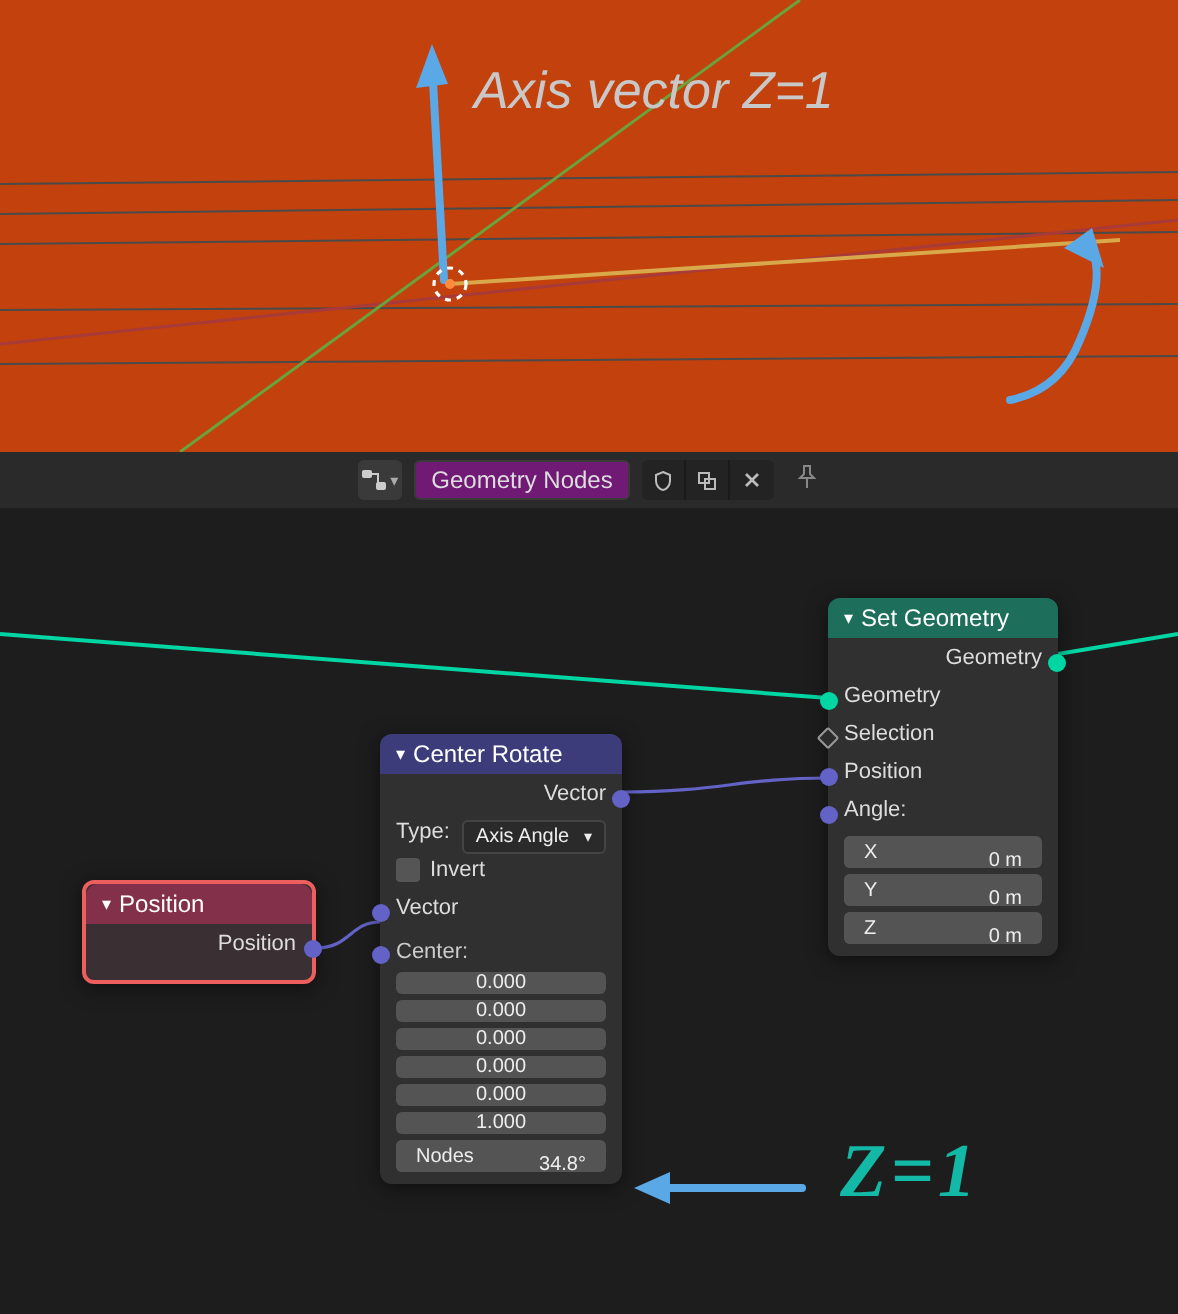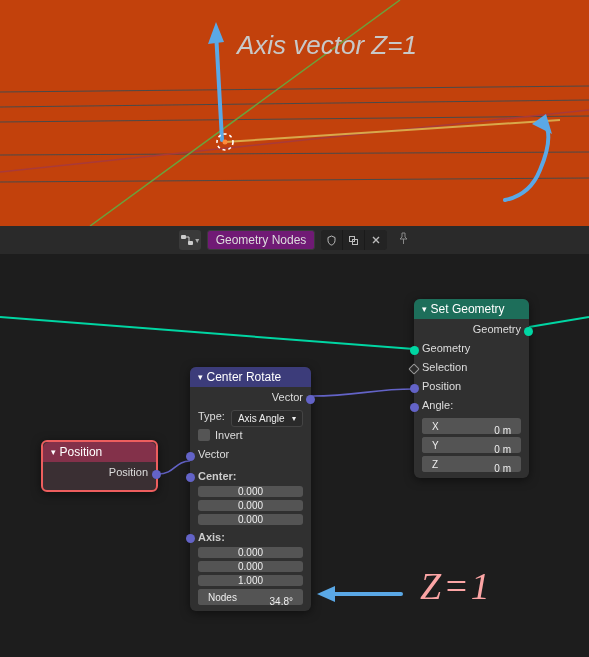--- a/index.html
+++ b/index.html
@@ -28,21 +28,21 @@
   .node-header { border-top-left-radius: 6px; border-top-right-radius: 6px; padding: 3px 8px; font-size: 12px; display: flex; align-items: center; gap: 4px; }
   .node-header .chev { font-size: 9px; }
   .node-body { padding: 4px 8px 6px 8px; display: flex; flex-direction: column; gap: 3px; }
   .node-row { display: flex; align-items: flex-start; justify-content: space-between; height: 16px; }
   .node-row.right { justify-content: flex-end; }
   .node-row.left { justify-content: flex-start; }
   .field { background: #545454; border-radius: 3px; height: 16px; display: flex; align-items: center; justify-content: center; color: #eee; font-size: 10px; flex: 1; }
   .field-split { display: flex; background: #545454; border-radius: 3px; height: 16px; overflow: hidden; }
   .field-split .k { background: #545454; padding: 0 10px; display: flex; align-items: center; font-size: 10px; color: #eee; }
   .field-split .v { flex: 1; text-align: right; padding: 12px 10px; display: flex; align-items: center; justify-content: flex-end; font-size: 10px; color: #eee; }
-  .label-row { font-size: 11px; color: #ccc; padding: 3px 0 1px 0; font-weight: bold; }
+  .label-row { font-size: 11px; color: #ccc; padding: 3px 0 1px 0; }
   .sel { background: #2a2a2a; border: 1px solid #444; border-radius: 3px; height: 17px; display: flex; align-items: center; justify-content: space-between; padding: 0 6px; font-size: 10px; color: #eee; flex: 1; }
   .check { width: 12px; height: 12px; background: #555; border-radius: 2px; display: inline-block; margin-right: 5px; }
 
   
   .sock { width: 9px; height: 9px; border-radius: 50%; position: absolute; }
   .s-geom { background: #00d6a3; }
   .s-vec  { background: #6363c7; }
   .s-dia  { width: 8px; height: 8px; transform: rotate(45deg); background: #2b2b2b; border: 1px solid #999; border-radius: 1px; }
 
   
@@ -53,21 +53,21 @@
   
   .node-vecrot { left: 190px; top: 113px; width: 121px; }
   .node-vecrot .node-header { background: #3c3c7a; color: #fff; }
 
   
   .node-setpos { left: 414px; top: 45px; width: 115px; }
   .node-setpos .node-header { background: #1d6e5a; color: #fff; }
 
   
   .anno-arrow { position: absolute; pointer-events: none; }
-  .anno-text { position: absolute; font-family: "Comic Sans MS", cursive; font-style: italic; color: #fca5a5; font-size: 38px; pointer-events: none; letter-spacing: 2px; }
+  .anno-text { position: absolute; font-family: "Comic Sans MS", cursive; font-style: italic; color: #14b8a6; font-size: 38px; pointer-events: none; letter-spacing: 2px; font-weight: bold; }
 </style>
 </head>
 <body>
 
 <div class="viewport">
   <svg width="589" height="226">
 
     <line x1="0" y1="92" x2="589" y2="86" stroke="#4a4a4a" stroke-width="1"></line>
     <line x1="0" y1="107" x2="589" y2="100" stroke="#4a4a4a" stroke-width="1"></line>
     <line x1="0" y1="122" x2="589" y2="116" stroke="#4a4a4a" stroke-width="1"></line>
@@ -207,24 +207,20 @@
         <span class="sock s-vec" style="left:-12px;top:4px"></span>
         <span>Vector</span>
       </div>
       <div class="label-row" style="position:relative">
         <span class="sock s-vec" style="left:-12px;top:6px;position:absolute"></span>
         <span>Center:</span>
       </div>
       <div class="field">0.000</div>
       <div class="field">0.000</div>
       <div class="field">0.000</div>
-      <div class="label-row" style="position:relative">
-        <span class="sock s-vec" style="left:-12px;top:6px;position:absolute"></span>
-        <span>Axis:</span>
-      </div>
       <div class="field">0.000</div>
       <div class="field">0.000</div>
       <div class="field">1.000</div>
       <div class="field-split" style="position:relative">
 
         <div class="k">Nodes</div>
         <div class="v">34.8°</div>
       </div>
     </div>
   </div>

